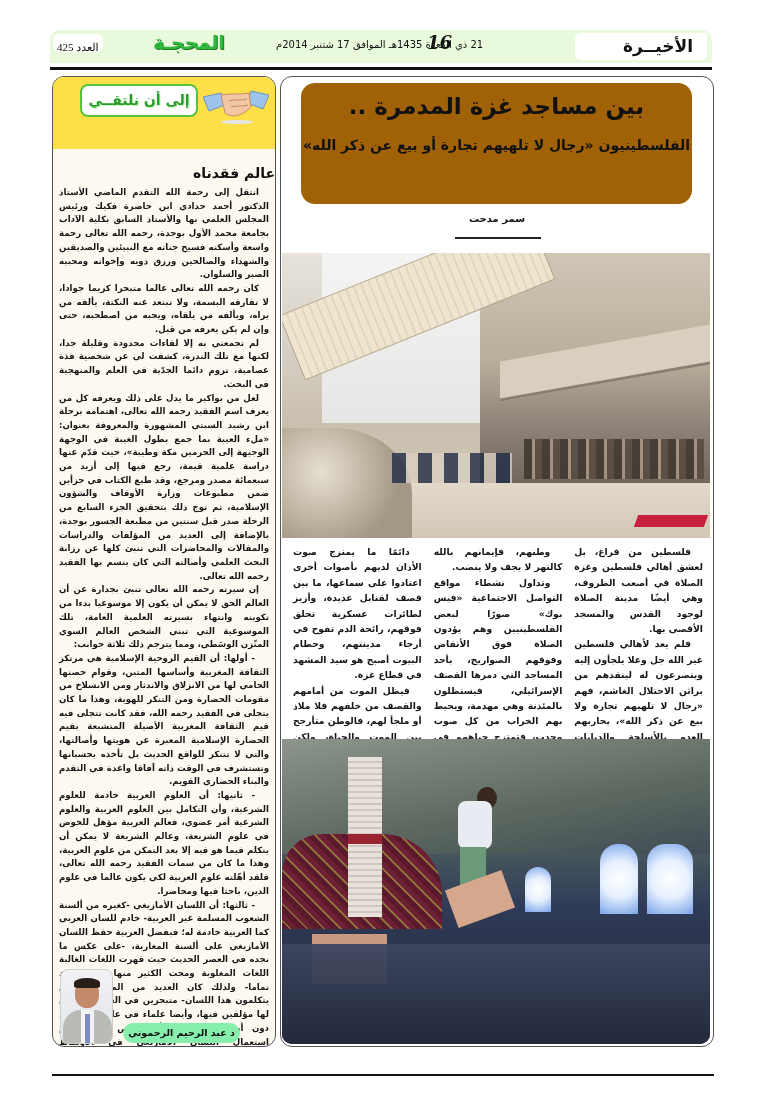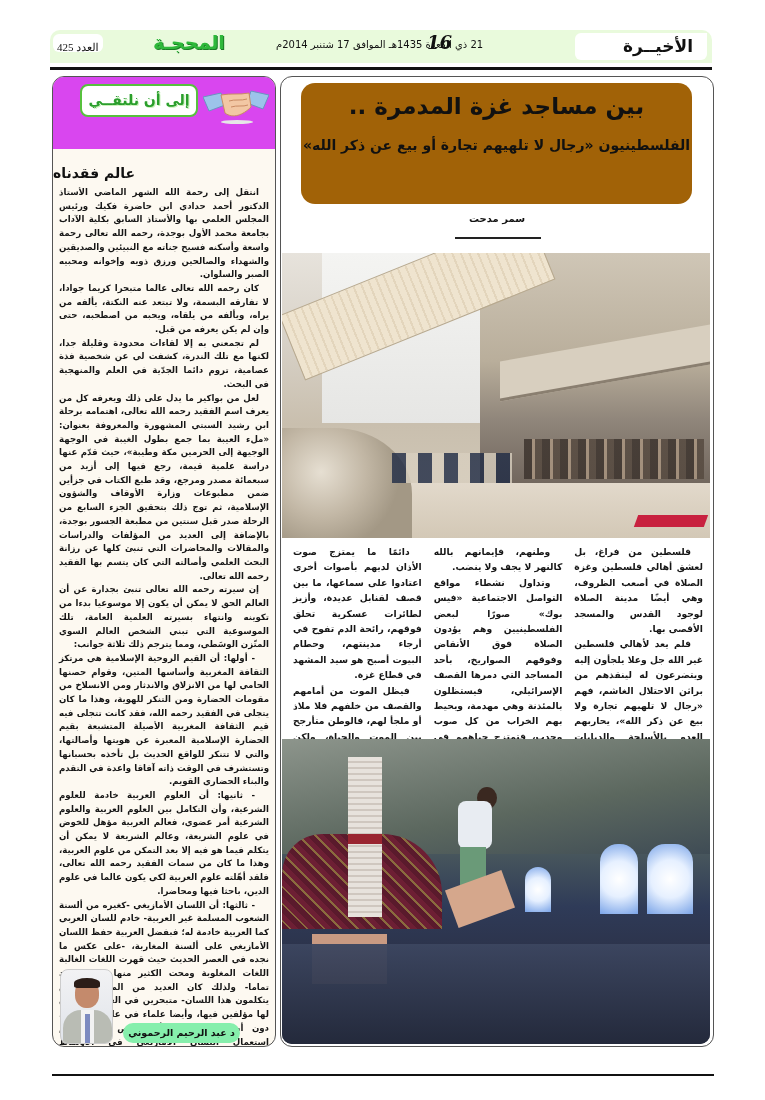--- a/index.html
+++ b/index.html
@@ -81,26 +81,26 @@
   .p2-boy-head { position: absolute; left: 195px; top: 48px; width: 20px; height: 22px; background: #3a2820; border-radius: 50%; }
   .p2-boy-pants { position: absolute; left: 178px; top: 108px; width: 26px; height: 45px; background: #6a9a78; }
   .p2-board { position: absolute; left: 168px; top: 140px; width: 60px; height: 40px; background: #d5a78c; transform: rotate(-20deg); }
   .p2-box { position: absolute; left: 30px; top: 195px; width: 75px; height: 50px; background: #c99a82; }
   .p2-floor { position: absolute; left: 0; bottom: 0; width: 100%; height: 100px;
             background: linear-gradient(180deg,#3c4660,#242a3c); opacity: .95; }
 
   
   .side-panel { position: absolute; left: 52px; top: 76px; width: 224px; height: 971px;
             border: 1.5px solid #555; border-radius: 12px; background: #fdf9f1; overflow: hidden; }
-  .side-head { position: absolute; left: 0; top: 0; width: 100%; height: 72px; background: #d946ef; }
+  .side-head { position: absolute; left: 0; top: 0; width: 100%; height: 72px; background: #fde047; }
   .tag-box { position: absolute; left: 27px; top: 7px; width: 118px; height: 33px; border: 2px solid #57c13d;
             border-radius: 8px; background: #fff; text-align: center; direction: rtl; }
   .tag-text { font-weight: bold; font-size: 14px; line-height: 29px; color: #2a9e2c; text-shadow: 1px 1px 0 #c7f1b8; }
   .hands-icon { position: absolute; left: 150px; top: 12px; width: 66px; height: 36px; }
-  .side-title { position: absolute; left: 0; width: 100%; top: 88px; text-align: left; font-weight: bold;
+  .side-title { position: absolute; left: 0; width: 100%; top: 88px; text-align: right; font-weight: bold;
             font-size: 14px; direction: rtl; }
   .side-body { position: absolute; left: 6px; top: 100px; width: 210px; font-size: 8.6px; line-height: 13.7px;
             font-weight: bold; text-align: justify; direction: rtl; color: #161616; }
   .side-body p { text-indent: 10px; }
   .side-body p.indent2 { text-indent: 14px; }
   .portrait { position: absolute; left: 7px; top: 892px; width: 53px; height: 75px; border-radius: 8px; overflow: hidden;
             background: linear-gradient(180deg,#f2f2f4 0%,#e0e4ea 100%); border: 1px solid #ccc; }
   .pt-head { position: absolute; left: 14px; top: 10px; width: 24px; height: 28px; background: #c48a6c; border-radius: 45%; }
   .pt-hair { position: absolute; left: 13px; top: 8px; width: 26px; height: 10px; background: #2b1d18; border-radius: 50% 50% 20% 20%; }
   .pt-suit { position: absolute; left: 2px; top: 40px; width: 49px; height: 40px; background: #b9bcb4; border-radius: 18px 18px 0 0; }
@@ -189,21 +189,21 @@
       <path d="M66 6 L48 2 L44 14 L60 20 Z" fill="#9cc3ea" stroke="#6b93c0" stroke-width="1"></path>
       <path d="M18 6 C28 4 36 6 46 4 L48 18 C40 26 30 30 22 24 Z" fill="#f2c7a4" stroke="#c98b64" stroke-width="1"></path>
       <path d="M26 12 C32 10 38 12 44 10" stroke="#c98b64" fill="none" stroke-width="1"></path>
       <path d="M28 18 C34 16 40 18 45 16" stroke="#c98b64" fill="none" stroke-width="1"></path>
       <ellipse cx="34" cy="33" rx="16" ry="2" fill="#e6e6e6"></ellipse>
     </svg>
   </div>
   <div class="side-title">عالم فقدناه</div>
 
   <div class="side-body" style="top:109px">
-    <p>انتقل إلى رحمة الله الشهر الماضي الأستاذ الدكتور أحمد حدادي ابن حاضرة فكيك ورئيس المجلس العلمي بها والأستاذ السابق بكلية الآداب بجامعة محمد الأول بوجدة، رحمه الله تعالى رحمة واسعة وأسكنه فسيح جناته مع النبيئين والصديقين والشهداء والصالحين ورزق ذويه وإخوانه ومحبيه الصبر والسلوان.</p>
+    <p>انتقل إلى رحمة الله التقدم الماضي الأستاذ الدكتور أحمد حدادي ابن حاضرة فكيك ورئيس المجلس العلمي بها والأستاذ السابق بكلية الآداب بجامعة محمد الأول بوجدة، رحمه الله تعالى رحمة واسعة وأسكنه فسيح جناته مع النبيئين والصديقين والشهداء والصالحين ورزق ذويه وإخوانه ومحبيه الصبر والسلوان.</p>
     <p>كان رحمه الله تعالى عالما متبحرا كريما جوادا، لا تفارقه البسمة، ولا تبتعد عنه النكتة، يألفه من يراه، ويألفه من يلقاه، ويحبه من اصطحبه، حتى وإن لم يكن يعرفه من قبل.</p>
     <p>لم تجمعني به إلا لقاءات محدودة وقليلة جدا، لكنها مع تلك الندرة، كشفت لي عن شخصية فذة عصامية، تروم دائما الجدّية في العلم والمنهجية في البحث.</p>
     <p>لعل من بواكير ما يدل على ذلك ويعرفه كل من يعرف اسم الفقيد رحمه الله تعالى، اهتمامه برحلة ابن رشيد السبتي المشهورة والمعروفة بعنوان: «ملء العيبة بما جمع بطول الغيبة في الوجهة الوجيهة إلى الحرمين مكة وطيبة»، حيث قدّم عنها دراسة علمية قيمة، رجع فيها إلى أزيد من سبعمائة مصدر ومرجع، وقد طبع الكتاب في جزأين ضمن مطبوعات وزارة الأوقاف والشؤون الإسلامية، ثم توج ذلك بتحقيق الجزء السابع من الرحلة صدر قبل سنتين من مطبعة الجسور بوجدة، بالإضافة إلى العديد من المؤلفات والدراسات والمقالات والمحاضرات التي تنبئ كلها عن رزانة البحث العلمي وأصالته التي كان يتسم بها الفقيد رحمه الله تعالى.</p>
     <p>إن سيرته رحمه الله تعالى تنبئ بجدارة عن أن العالم الحق لا يمكن أن يكون إلا موسوعيا بدءا من تكوينه وانتهاء بسيرته العلمية العامة، تلك الموسوعية التي تبني الشخص العالم السوي المتّزن الوسَطي، ومما يترجم ذلك ثلاثة جوانب:</p>
     <p class="indent2">- أولها: أن القيم الروحية الإسلامية هي مرتكز الثقافة المغربية وأساسها المتين، وقوام حصنها الحامي لها من الانزلاق والاندثار ومن الانسلاخ من مقومات الحضارة ومن التنكر للهوية، وهذا ما كان يتجلى في الفقيد رحمه الله، فقد كانت تتجلى فيه قيم الثقافة المغربية الأصيلة المتشبعة بقيم الحضارة الإسلامية المعبرة عن هويتها وأصالتها، والتي لا تتنكر للواقع الحديث بل تأخذه بحسبانها وتستشرف في الوقت ذاته آفاقا واعدة في التقدم والبناء الحضاري القويم.</p>
     <p class="indent2">- ثانيها: أن العلوم العربية خادمة للعلوم الشرعية، وأن التكامل بين العلوم العربية والعلوم الشرعية أمر عضوي، فعالم العربية مؤهل للخوض في علوم الشريعة، وعالم الشريعة لا يمكن أن يتكلم فيما هو فيه إلا بعد التمكن من علوم العربية، وهذا ما كان من سمات الفقيد رحمه الله تعالى، فلقد أهّلته علوم العربية لكي يكون عالما في علوم الدين، باحثا فيها ومحاضرا.</p>
     <p class="indent2">- ثالثها: أن اللسان الأمازيغي -كغيره من ألسنة الشعوب المسلمة غير العربية- خادم للسان العربي كما العربية خادمة له؛ فبفضل العربية حفظ اللسان الأمازيغي على ألسنة المغاربة، -على عكس ما نجده في العصر الحديث حيث قهرت اللغات الغالبة اللغات المغلوبة ومحت الكثير منها من الوجود تماما- ولذلك كان العديد من المغاربة -ممن يتكلمون هذا اللسان- متبحرين في العربية متقنين لها مؤلفين فيها، وأيضا علماء في علوم الشريعة، دون أن يمنعهم ذلك أو ينتقص من قدرهم استعمال اللسان الأمازيغي في الأوساط الاجتماعية داخل أسرهم وفي أوساط مجتمعهم، بل إن استعمال هذا اللسان قد مكنهم من ضبط قواعد العربية وتسطيرها بهذا اللسان تسهيلا لغير الناطقين بالعربية على تمثل قواعد لغة القرآن الكريم والنطق بها واستعمالها بشكل سليم، وهذا ما كان عليه الفقيد رحمه الله تعالى، الذي بين ذلك في العديد من محاضراته، بالإضافة إلى عدد من الكتابات التي تبين وجه التفاعل بين اللسانين تأثرا وتأثيرا، ومن بين ذلك بحثه الموسوم ب «أصول العربية الفصيحة في تمازيغت فجيج».</p>
 
   </div>
 

